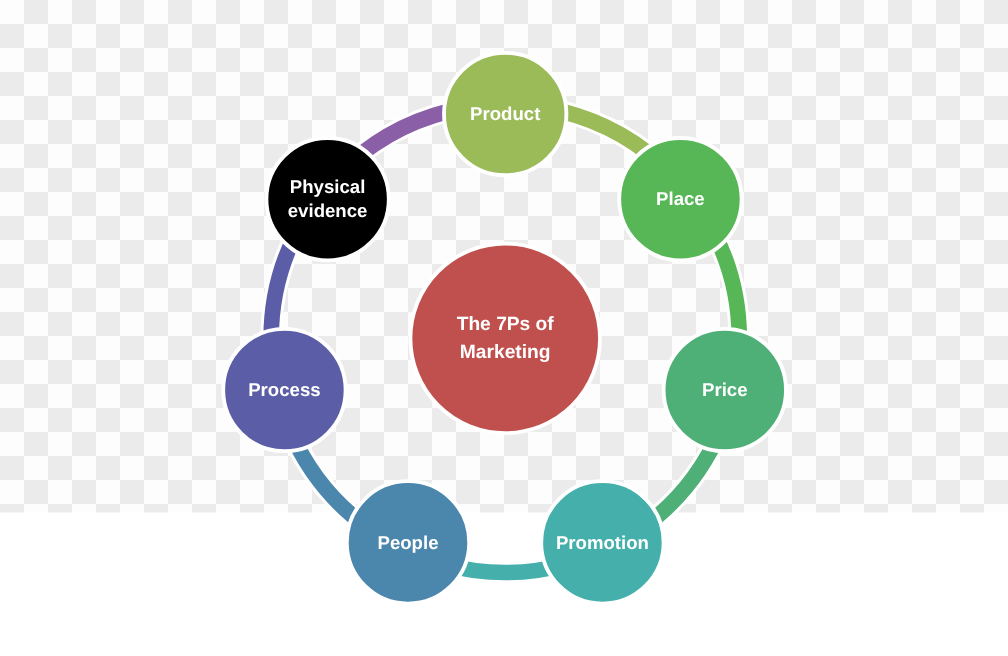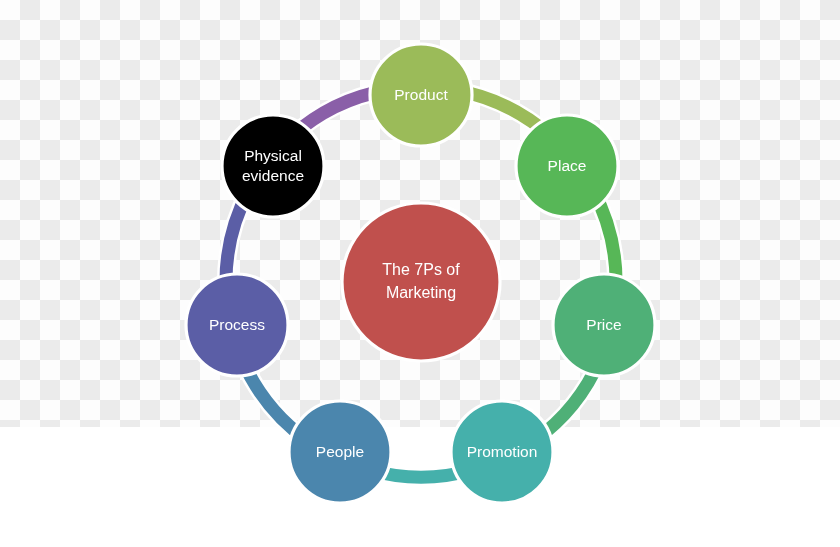--- a/index.html
+++ b/index.html
@@ -17,20 +17,21 @@
     position: relative;
     width: 840px;
     height: 427px;
     
     background-color: #fdfdfd;
     background-image:
       linear-gradient(45deg, #ebebeb 25%, transparent 25%, transparent 75%, #ebebeb 75%, #ebebeb),
       linear-gradient(45deg, #ebebeb 25%, transparent 25%, transparent 75%, #ebebeb 75%, #ebebeb);
     background-size: 40px 40px;
     background-position: 0 0, 20px 20px;
+    font-weight: bold;
   }
   #diagram {
     position: absolute;
     left: 0;
     top: 0;
     width: 840px;
     height: 547px;
     display: block;
   }
   .node-label {

